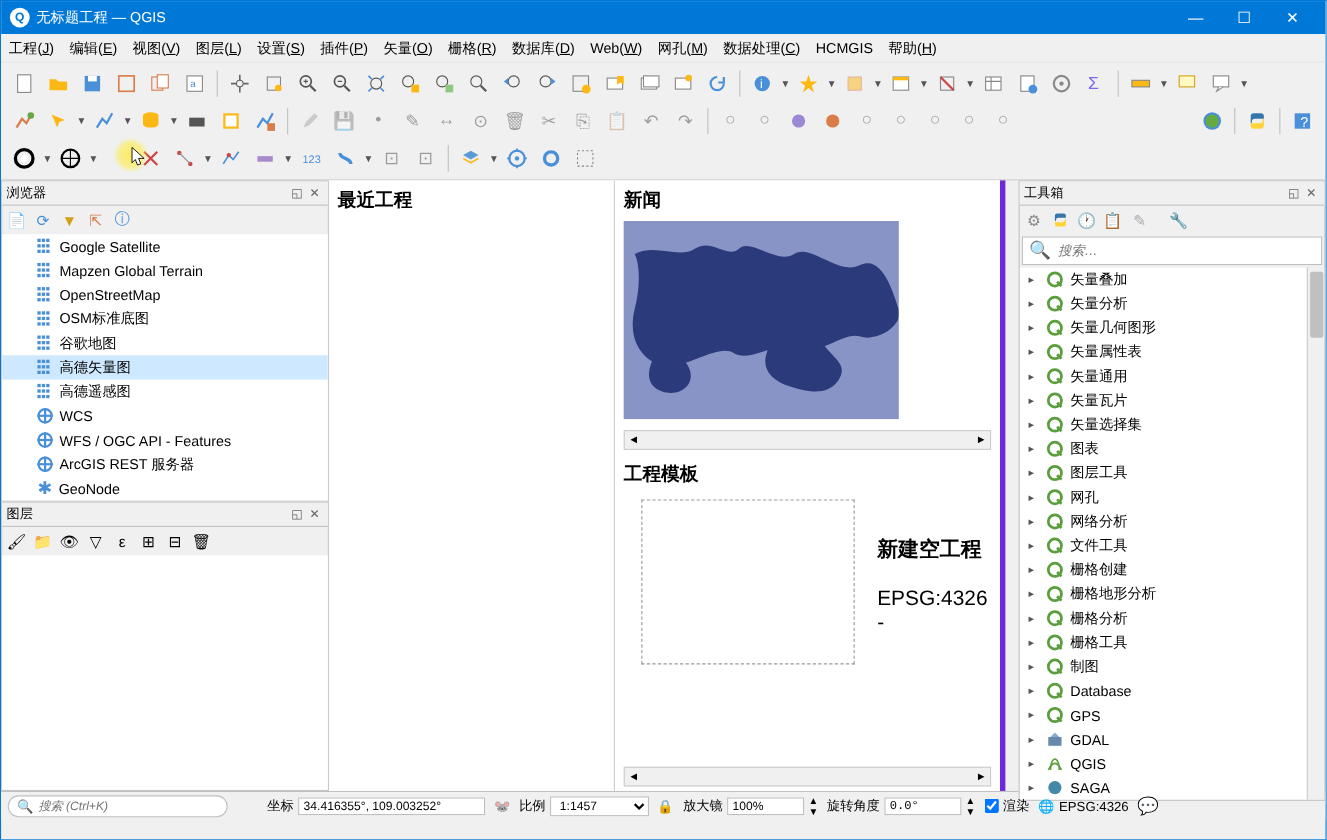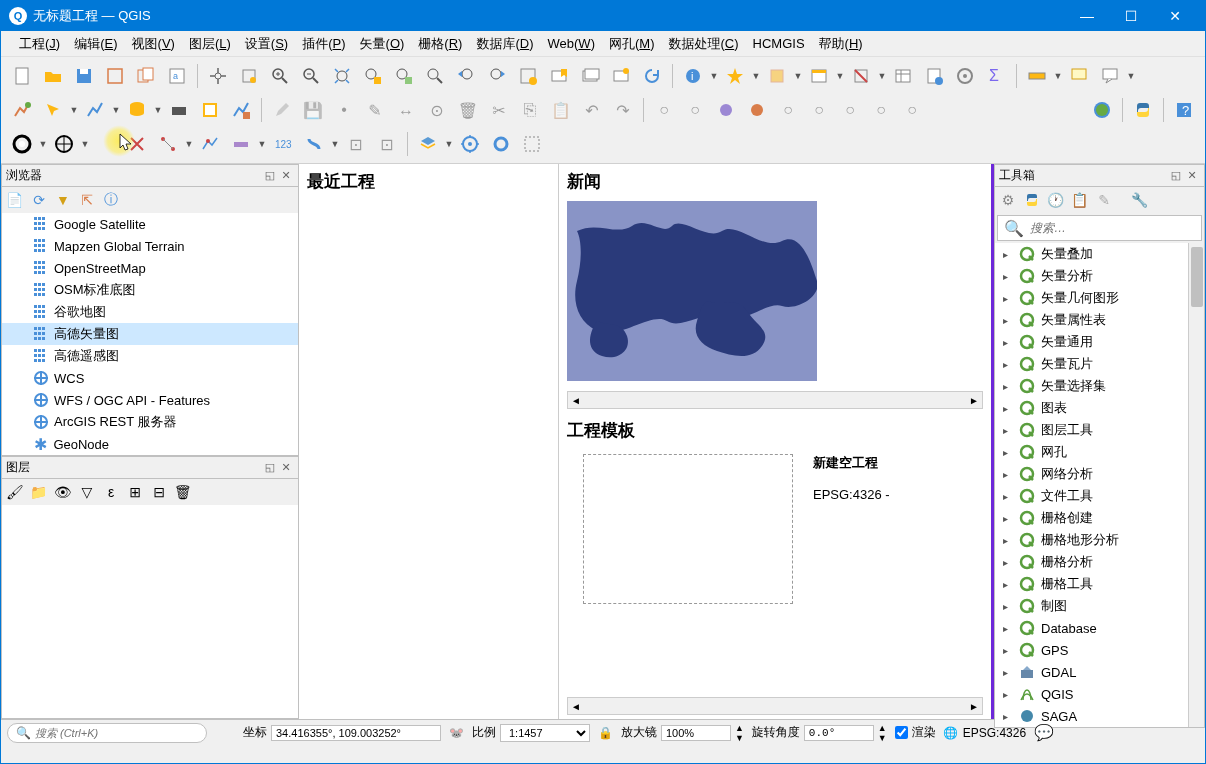--- a/index.html
+++ b/index.html
@@ -5,37 +5,37 @@
 * { box-sizing: border-box; margin: 0; padding: 0; font-family: "Microsoft YaHei", Arial, sans-serif; }
 body { width: 1206px; height: 764px; background: #f0f0f0; overflow: hidden; position: relative; border: 1px solid #0078d7; }
 
 
 .titlebar { height: 30px; background: #0078d7; color: #fff; display: flex; align-items: center; padding: 0 8px; font-size: 13px; }
 .titlebar .logo-icon { width: 18px; height: 18px; border-radius: 50%; background: #fff; display:flex; align-items:center; justify-content:center; color:#0078d7; font-weight:bold; font-size:11px; margin-right:6px;}
 .titlebar-spacer { flex: 1; }
 .titlebar-btn { width: 44px; height: 30px; display: flex; align-items: center; justify-content: center; cursor: pointer; font-size: 14px; }
 
 
-.menubar { height: 26px; background: #f0f0f0; display: flex; align-items: center; padding: 0 12px; font-size: 13px; gap: 2px; border-bottom:1px solid #e0e0e0;}
+.menubar { height: 26px; background: #f0f0f0; display: flex; align-items: center; padding: 0 1px; font-size: 13px; gap: 2px; border-bottom:1px solid #e0e0e0;}
 .menubar-item { padding: 2px 6px; cursor: pointer; }
 
 
 .toolbars { background: #f0f0f0; padding: 2px 6px; border-bottom:1px solid #d0d0d0;}
 .toolbar-row { display: flex; align-items: center; height: 34px; gap: 1px; flex-wrap: nowrap; }
 .tb-btn { width: 30px; height: 30px; display: flex; align-items: center; justify-content: center; cursor: pointer; border: 1px solid transparent; border-radius:2px; position:relative;}
 .tb-btn.disabled { opacity:0.35; cursor:default;}
 .tb-sep { width: 1px; height: 24px; background: #c0c0c0; margin: 0 4px; }
 .tb-drop { width:10px; text-align:center; font-size:9px; color:#555; cursor:pointer;}
 .highlight-cursor { position:absolute; width:32px; height:32px; background:radial-gradient(circle, rgba(255,235,59,0.8) 0%, rgba(255,235,59,0.5) 50%, transparent 70%); border-radius:50%; pointer-events:none; z-index:100;}
 
 
 .main { display: flex; height: 555px; }
 .left-col { width: 298px; display: flex; flex-direction: column; }
 .center-col { flex: 1; background: #fff; display:flex; flex-direction:column; overflow:hidden; position:relative;}
-.right-col { width: 214px; display: flex; flex-direction: column; border-left:3px solid #6d28d9;}
+.right-col { width: 296px; display: flex; flex-direction: column; border-left:5px solid #6d28d9;padding-left:12px;}
 
 
 .panel { border:1px solid #c0c0c0; background:#f0f0f0; display:flex; flex-direction:column;}
 .panel-header { height: 22px; background: #f0f0f0; display: flex; align-items: center; padding: 0 4px; font-size: 12px; border-bottom:1px solid #c0c0c0;}
 .panel-header-title { flex: 1; }
 .panel-header-btn { width:16px; height:16px; cursor:pointer; display:flex; align-items:center; justify-content:center; font-size:11px; color:#666; border:1px solid transparent;}
 .panel-toolbar { height: 26px; display: flex; align-items: center; padding: 0 4px; gap: 6px;}
 .panel-toolbar .pt-btn { width:18px; height:18px; cursor:pointer; display:flex; align-items:center; justify-content:center; font-size:14px;}
 .panel-body { flex: 1; background: #fff; overflow-y: auto; font-size: 13px; }
 
@@ -56,21 +56,21 @@
 .news-card{display:flex; gap:8px; margin-top:6px; }
 .news-map{width:250px;height:180px;background:#8994c6;position:relative;overflow:hidden;}
 .news-text{font-family:"Courier New",monospace;font-size:12px;line-height:1.5;color:#000;}
 .news-text b{display:block;margin-bottom:8px;}
 .hscroll{height:18px;background:#f0f0f0;border:1px solid #ccc;display:flex;align-items:center;}
 .hscroll-btn{width:16px;text-align:center;font-size:10px;cursor:pointer;}
 .hscroll-track{flex:1;}
 
 .template-card{display:flex;gap:20px;margin-top:10px;}
 .template-thumb{width:210px;height:150px;border:1px dashed #999;margin-left:16px;}
-.template-text{font-family:"Courier New",monospace;font-size:13px;}
+.template-text{font-family:"Courier New",monospace;font-size:19px;margin-top:32px;}
 
 
 .toolbox-list{flex:1;background:#fff;overflow-y:auto;font-size:13px;}
 .toolbox-item{display:flex;align-items:center;height:22px;padding-left:8px;cursor:pointer;gap:6px;}
 .toolbox-item .arrow{width:10px;font-size:10px;color:#555;}
 .toolbox-item .q-icon{width:16px;height:16px;display:flex;align-items:center;justify-content:center;}
 .search-box{display:flex;align-items:center;height:26px;background:#fff;border:1px solid #c0c0c0;margin:2px;padding:0 6px;gap:6px;}
 .search-box input{flex:1;border:none;outline:none;font-style:italic;color:#888;font-size:12px;}
 
 

